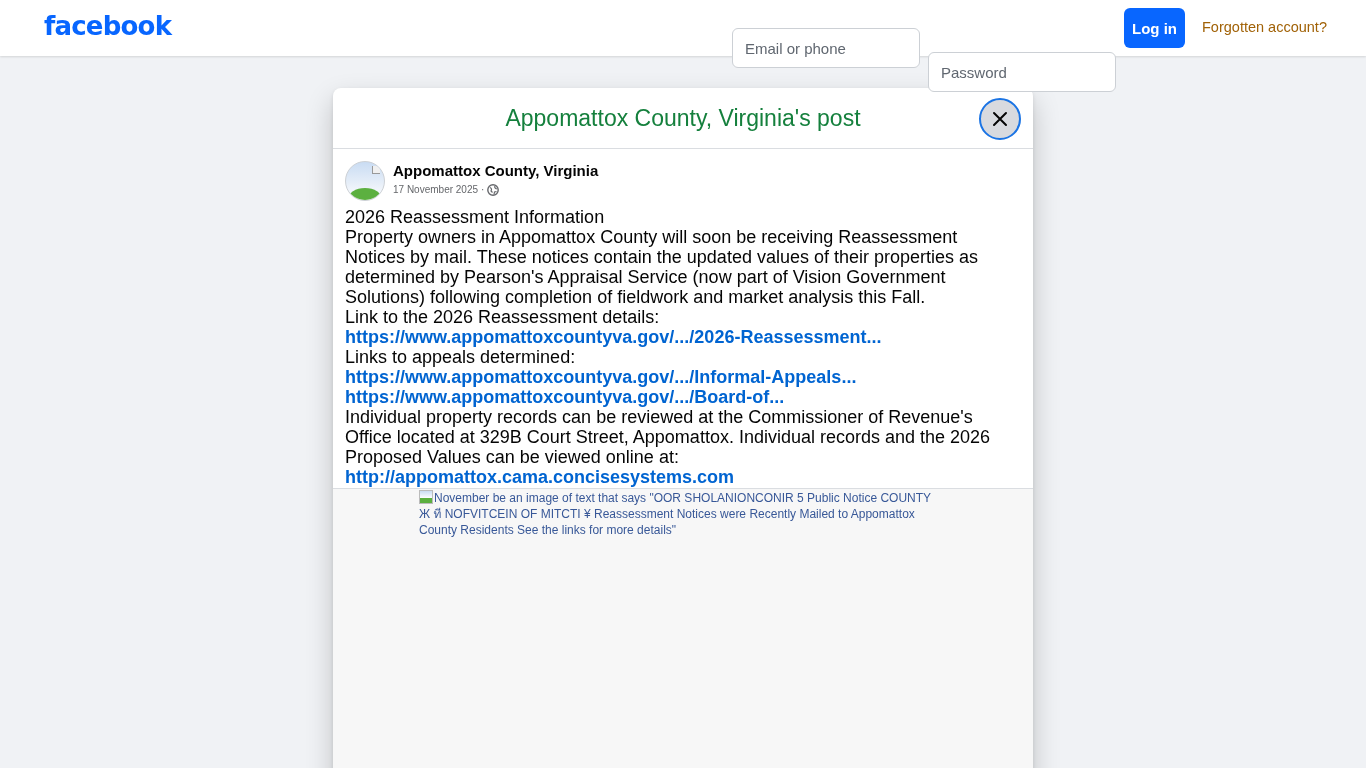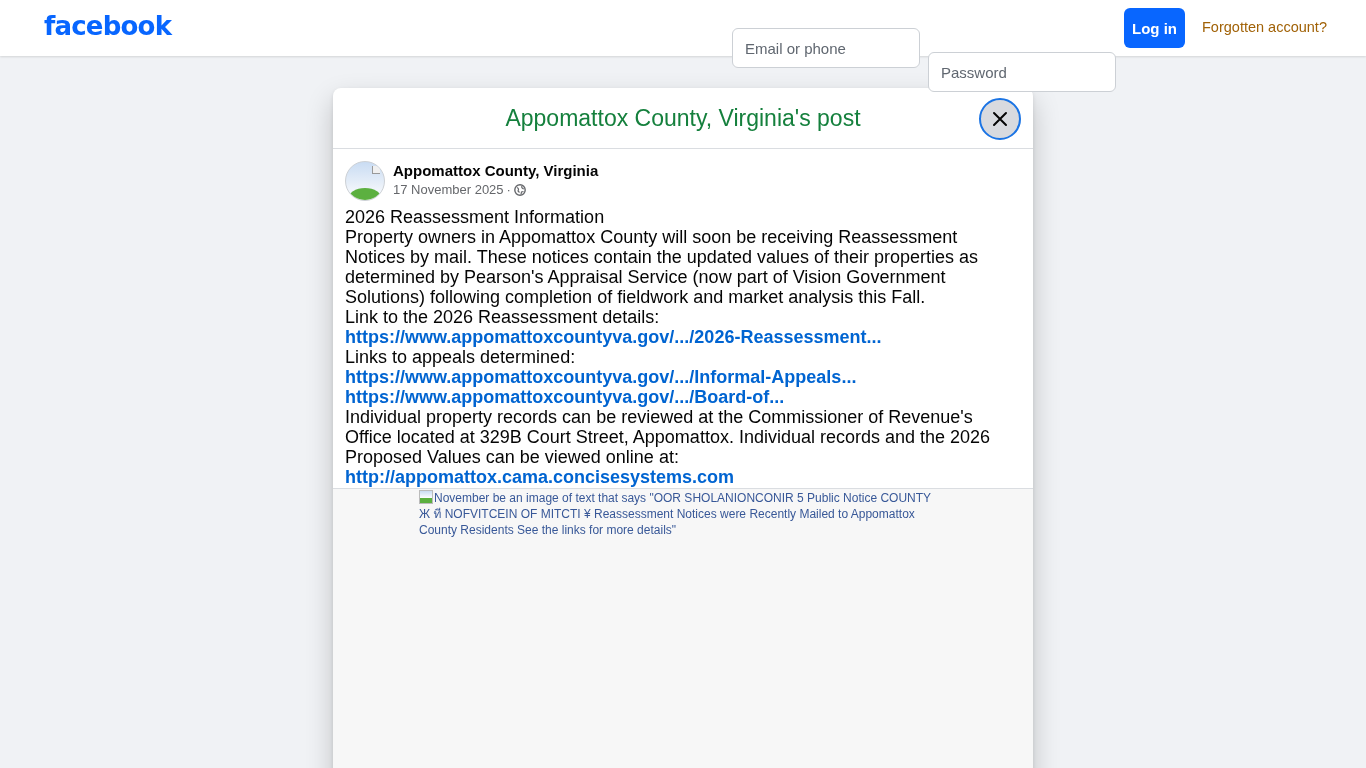--- a/index.html
+++ b/index.html
@@ -70,21 +70,21 @@
     .avatar .hill {
       position: absolute; left: 2px; bottom: -10px; width: 34px; height: 22px;
       border-radius: 50% 50% 0 0; background: #5cb040;
     }
     .avatar .corner {
       position: absolute; right: 4px; top: 4px; width: 8px; height: 8px;
       border-left: 1px solid #999; border-bottom: 1px solid #999; background: #f0f0f0;
     }
     .author { margin-left: 8px; }
     .author-name { font-size: 15px; font-weight: bold; color: #050505; line-height: 20px; }
-    .post-meta { font-size: 13px; color: #65676b; line-height: 18px; display: flex; align-items: center; }
+    .post-meta { font-size: 10px; color: #65676b; line-height: 18px; display: flex; align-items: center; }
     .post-meta .dot { margin: 0 3px; }
     .post-body {
       padding: 6px 12px 1px 12px; font-size: 18px; line-height: 20px; color: #050505;
       border-bottom: 1px solid #dadde1;
     }
     .post-body .line { display: block; }
     .post-body a { color: #0064d1; text-decoration: none; font-weight: 600; }
     .image-area {
       background: #f7f7f7; height: 300px; position: relative;
     }

